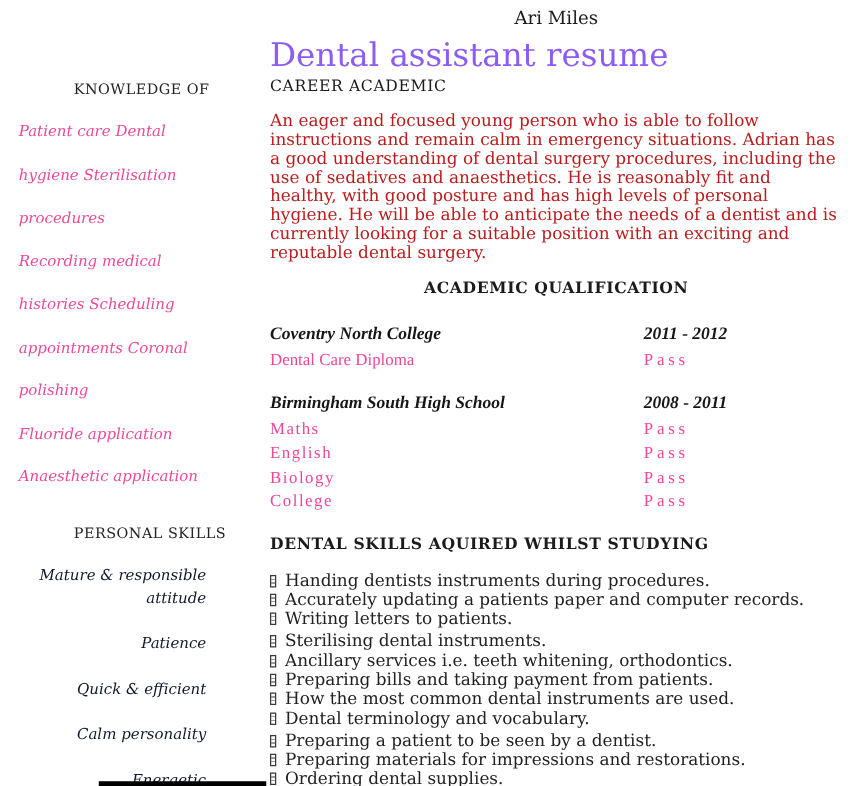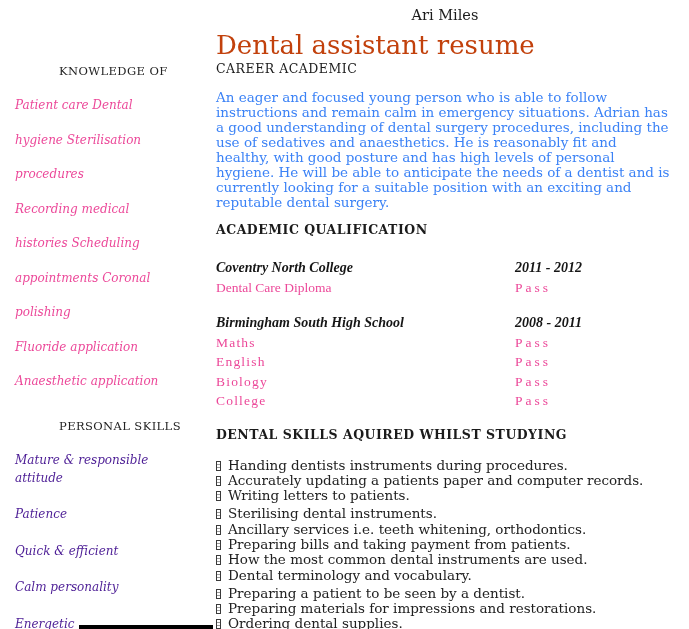--- a/index.html
+++ b/index.html
@@ -35,62 +35,63 @@
     color: #ec4899;
     line-height: 13px;
     margin-top: 21.5px;
     white-space: nowrap;
   }
   .sb-item.first { margin-top: 21px; }
   .sb-heading.personal { margin-top: 31px; }
   .p-item {
     font-size: 12px;
     font-style: italic;
-    color: #4c1d95;
+    color: #0f172a;
     line-height: 17.5px;
     margin-top: 19px;
     white-space: normal;
     width: 150px;
+    text-align: right;
   }
 
   
   .main {
     position: absolute;
     left: 216px;
     top: 6px;
     width: 458px;
   }
   .name {
     font-size: 14.5px;
     line-height: 18px;
     color: #1c1c1c;
     text-align: center;
   }
   .title {
     font-size: 26px;
     font-weight: 400;
     line-height: 30px;
     margin-top: 6px;
-    color: #c2410c;
+    color: #8b5cf6;
     white-space: nowrap;
   }
   .section-heading {
     font-size: 12.5px;
     letter-spacing: 0.5px;
     line-height: 14px;
     color: #1b1b1b;
   }
   .section-heading.co { margin-top: 2px; font-weight: 400; }
-  .section-heading.aq { margin-top: 13px; font-weight: 700; }
+  .section-heading.aq { margin-top: 13px; font-weight: 700; text-align: center; }
   .section-heading.ds { margin-top: 17px; font-weight: 700; }
   .objective {
     margin-top: 14px;
     font-size: 13.5px;
     line-height: 15px;
-    color: #3b82f6;
+    color: #b91c1c;
     width: 455px;
   }
 
   
   .edu-table { margin-top: 21px; width: 452px; }
   .edu-table.t2 { margin-top: 16px; }
   .edu-row, .edu-header { display: flex; line-height: 19.5px; }
   .edu-header .col-l, .edu-header .col-r {
     font-family: "Liberation Serif", serif;
     font-weight: 700;

